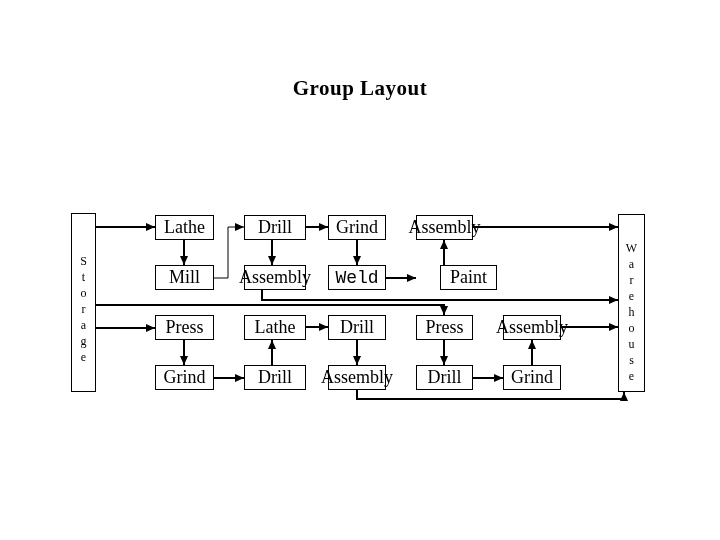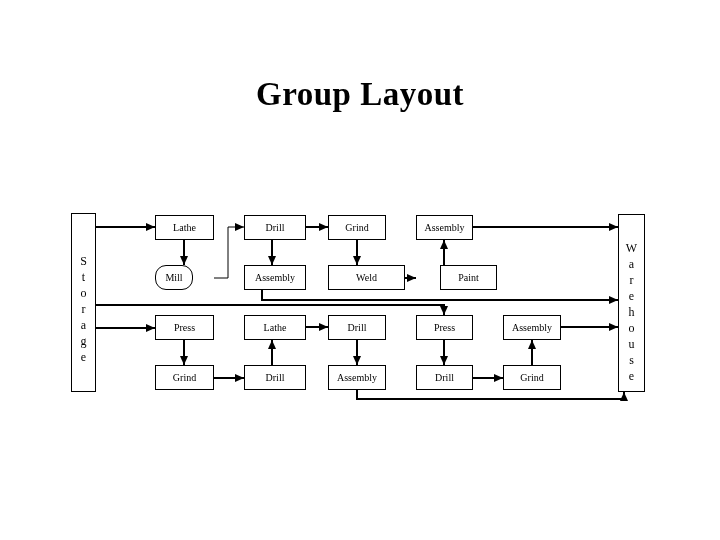--- a/index.html
+++ b/index.html
@@ -11,33 +11,33 @@
     color: #000000;
     font-family: "Liberation Serif", "DejaVu Serif", serif;
     overflow: hidden;
   }
   .title {
     position: absolute;
     top: 76px;
     left: 0;
     width: 720px;
     text-align: center;
-    font-size: 33px;
+    font-size: 21px;
     font-weight: bold;
     letter-spacing: 0.5px;
   }
   .box {
     position: absolute;
     box-sizing: border-box;
     border: 1px solid #000000;
     background: #ffffff;
     display: flex;
     align-items: center;
     justify-content: center;
-    font-size: 10px;
+    font-size: 18px;
     white-space: nowrap;
   }
   .vbox {
     position: absolute;
     box-sizing: border-box;
     border: 1px solid #000000;
     background: #ffffff;
     display: flex;
     justify-content: center;
   }
@@ -105,23 +105,23 @@
 
   <div class="vbox" style="left:618px; top:214px; width:27px; height:178px; padding-top:26px;">
     <span class="vtext">Warehouse</span>
   </div>
 
   <div class="box" style="left:155px; top:215px; width:59px; height:25px;">Lathe</div>
   <div class="box" style="left:244px; top:215px; width:62px; height:25px;">Drill</div>
   <div class="box" style="left:328px; top:215px; width:58px; height:25px;">Grind</div>
   <div class="box" style="left:416px; top:215px; width:57px; height:25px;">Assembly</div>
 
-  <div class="box" style="left:155px; top:265px; width:38px; height:25px;border-radius:11px;">Mill</div>
+  <div class="box" style="left:155px; top:265px; width:59px; height:25px;">Mill</div>
   <div class="box" style="left:244px; top:265px; width:62px; height:25px;">Assembly</div>
-  <div class="box" style="left:328px; top:265px; width:77px; height:25px;">Weld</div>
+  <div class="box" style="left:328px; top:265px; width:58px; height:25px;font-family:Liberation Mono, monospace;">Weld</div>
   <div class="box" style="left:416px; top:265px; width:57px; height:25px;margin-left:24px;">Paint</div>
 
   <div class="box" style="left:155px; top:315px; width:59px; height:25px;">Press</div>
   <div class="box" style="left:244px; top:315px; width:62px; height:25px;">Lathe</div>
   <div class="box" style="left:328px; top:315px; width:58px; height:25px;">Drill</div>
   <div class="box" style="left:416px; top:315px; width:57px; height:25px;">Press</div>
   <div class="box" style="left:503px; top:315px; width:58px; height:25px;">Assembly</div>
 
   <div class="box" style="left:155px; top:365px; width:59px; height:25px;">Grind</div>
   <div class="box" style="left:244px; top:365px; width:62px; height:25px;">Drill</div>

